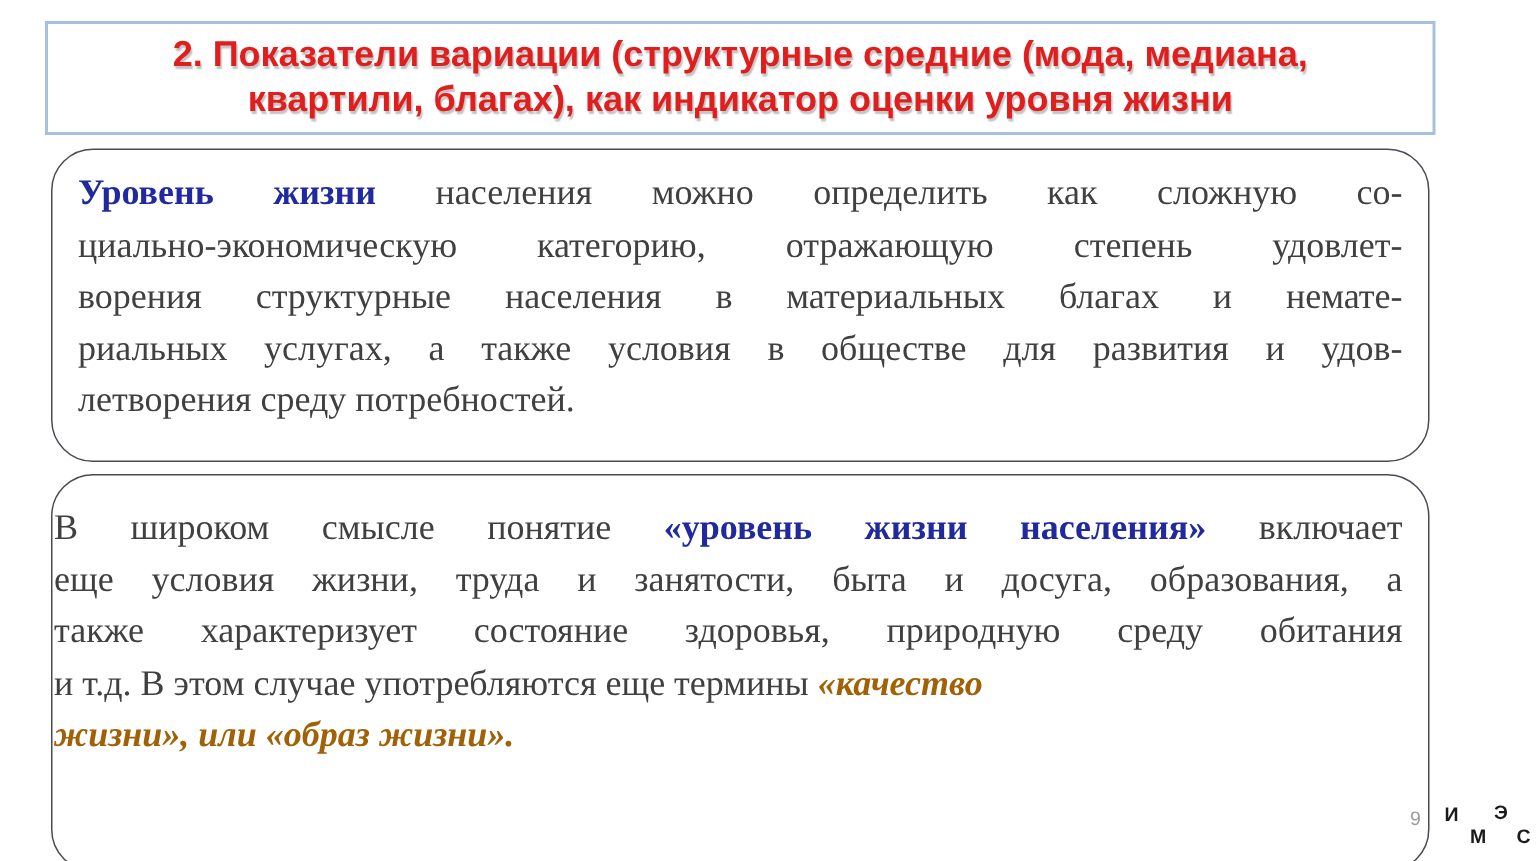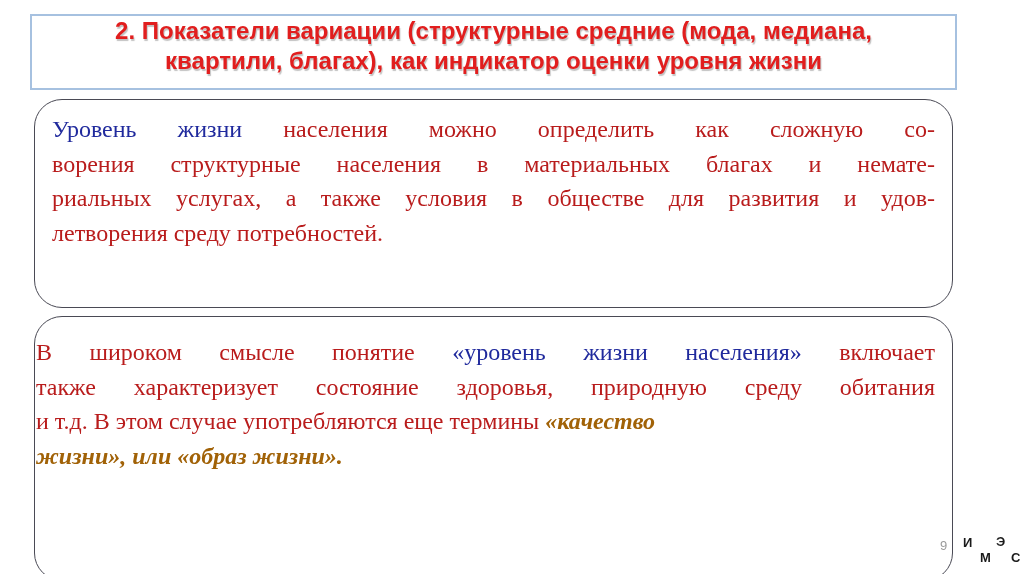--- a/index.html
+++ b/index.html
@@ -21,21 +21,21 @@
   .title-box {
     position: absolute;
     left: 30px;
     top: 14px;
     width: 923px;
     height: 72px;
     border: 2px solid #a6c1e0;
     background: #ffffff;
     display: flex;
     flex-direction: column;
-    justify-content: flex-start;
+    justify-content: center;
     text-align: center;
   }
   .title-line {
     font-family: "Liberation Sans", sans-serif;
     font-weight: bold;
     font-size: 24px;
     line-height: 30px;
     color: #e11e1e;
     text-shadow: 1px 2px 1px rgba(120,120,120,0.45);
     white-space: nowrap;
@@ -59,22 +59,22 @@
     padding: 12px 17px 0 17px;
   }
   .box2 {
     top: 316px;
     height: 265px;
     padding: 18px 17px 0 1px;
   }
   .text-line { display: block; }
   .jline { text-align: justify; text-align-last: justify; }
   .lline { text-align: left; }
-  .seg.normal { font-weight: normal; font-style: normal; color: #b91c1c; margin-top: 14px; }
-  .seg.bold-navy { font-weight: normal; font-style: normal; color: #202a9d; }
+  .seg.normal { font-weight: normal; font-style: normal; color: #404040; margin-top: 14px; }
+  .seg.bold-navy { font-weight: bold; font-style: normal; color: #202a9d; }
   .seg.bold-italic { font-weight: bold; font-style: italic; color: #a16207; }
   
   .page-number {
     position: absolute;
     left: 940px;
     top: 538px;
     font-family: "Liberation Sans", sans-serif;
     font-size: 13px;
     color: #9b9b9b;
   }
@@ -100,27 +100,29 @@
 
 <div class="slide">
 
   <div class="title-box">
     <div class="title-line">2. Показатели вариации (структурные средние (мода, медиана,</div>
     <div class="title-line">квартили, благах), как индикатор оценки уровня жизни</div>
   </div>
 
   <div class="text-box box1">
     <div class="text-line jline"><span class="seg bold-navy">Уровень жизни</span><span class="seg normal"> населения можно определить как сложную со-</span></div>
+    <div class="text-line jline"><span class="seg normal">циально-экономическую категорию, отражающую степень удовлет-</span></div>
     <div class="text-line jline"><span class="seg normal">ворения структурные населения в материальных благах и немате-</span></div>
     <div class="text-line jline"><span class="seg normal">риальных услугах, а также условия в обществе для развития и удов-</span></div>
     <div class="text-line lline"><span class="seg normal">летворения среду потребностей.</span></div>
   </div>
 
   <div class="text-box box2">
     <div class="text-line jline"><span class="seg normal">В широком смысле понятие </span><span class="seg bold-navy">«уровень жизни населения»</span><span class="seg normal"> включает</span></div>
+    <div class="text-line jline"><span class="seg normal">еще условия жизни, труда и занятости, быта и досуга, образования, а</span></div>
     <div class="text-line jline"><span class="seg normal">также характеризует состояние здоровья, природную среду обитания</span></div>
     <div class="text-line lline"><span class="seg normal">и т.д. В этом случае употребляются еще термины </span><span class="seg bold-italic">«качество</span></div>
     <div class="text-line lline"><span class="seg bold-italic">жизни», или «образ жизни».</span></div>
   </div>
 
   <div class="page-number">9</div>
 
   <div class="logo">
     <span class="l0">И</span>
     <span class="l1">Э</span>

